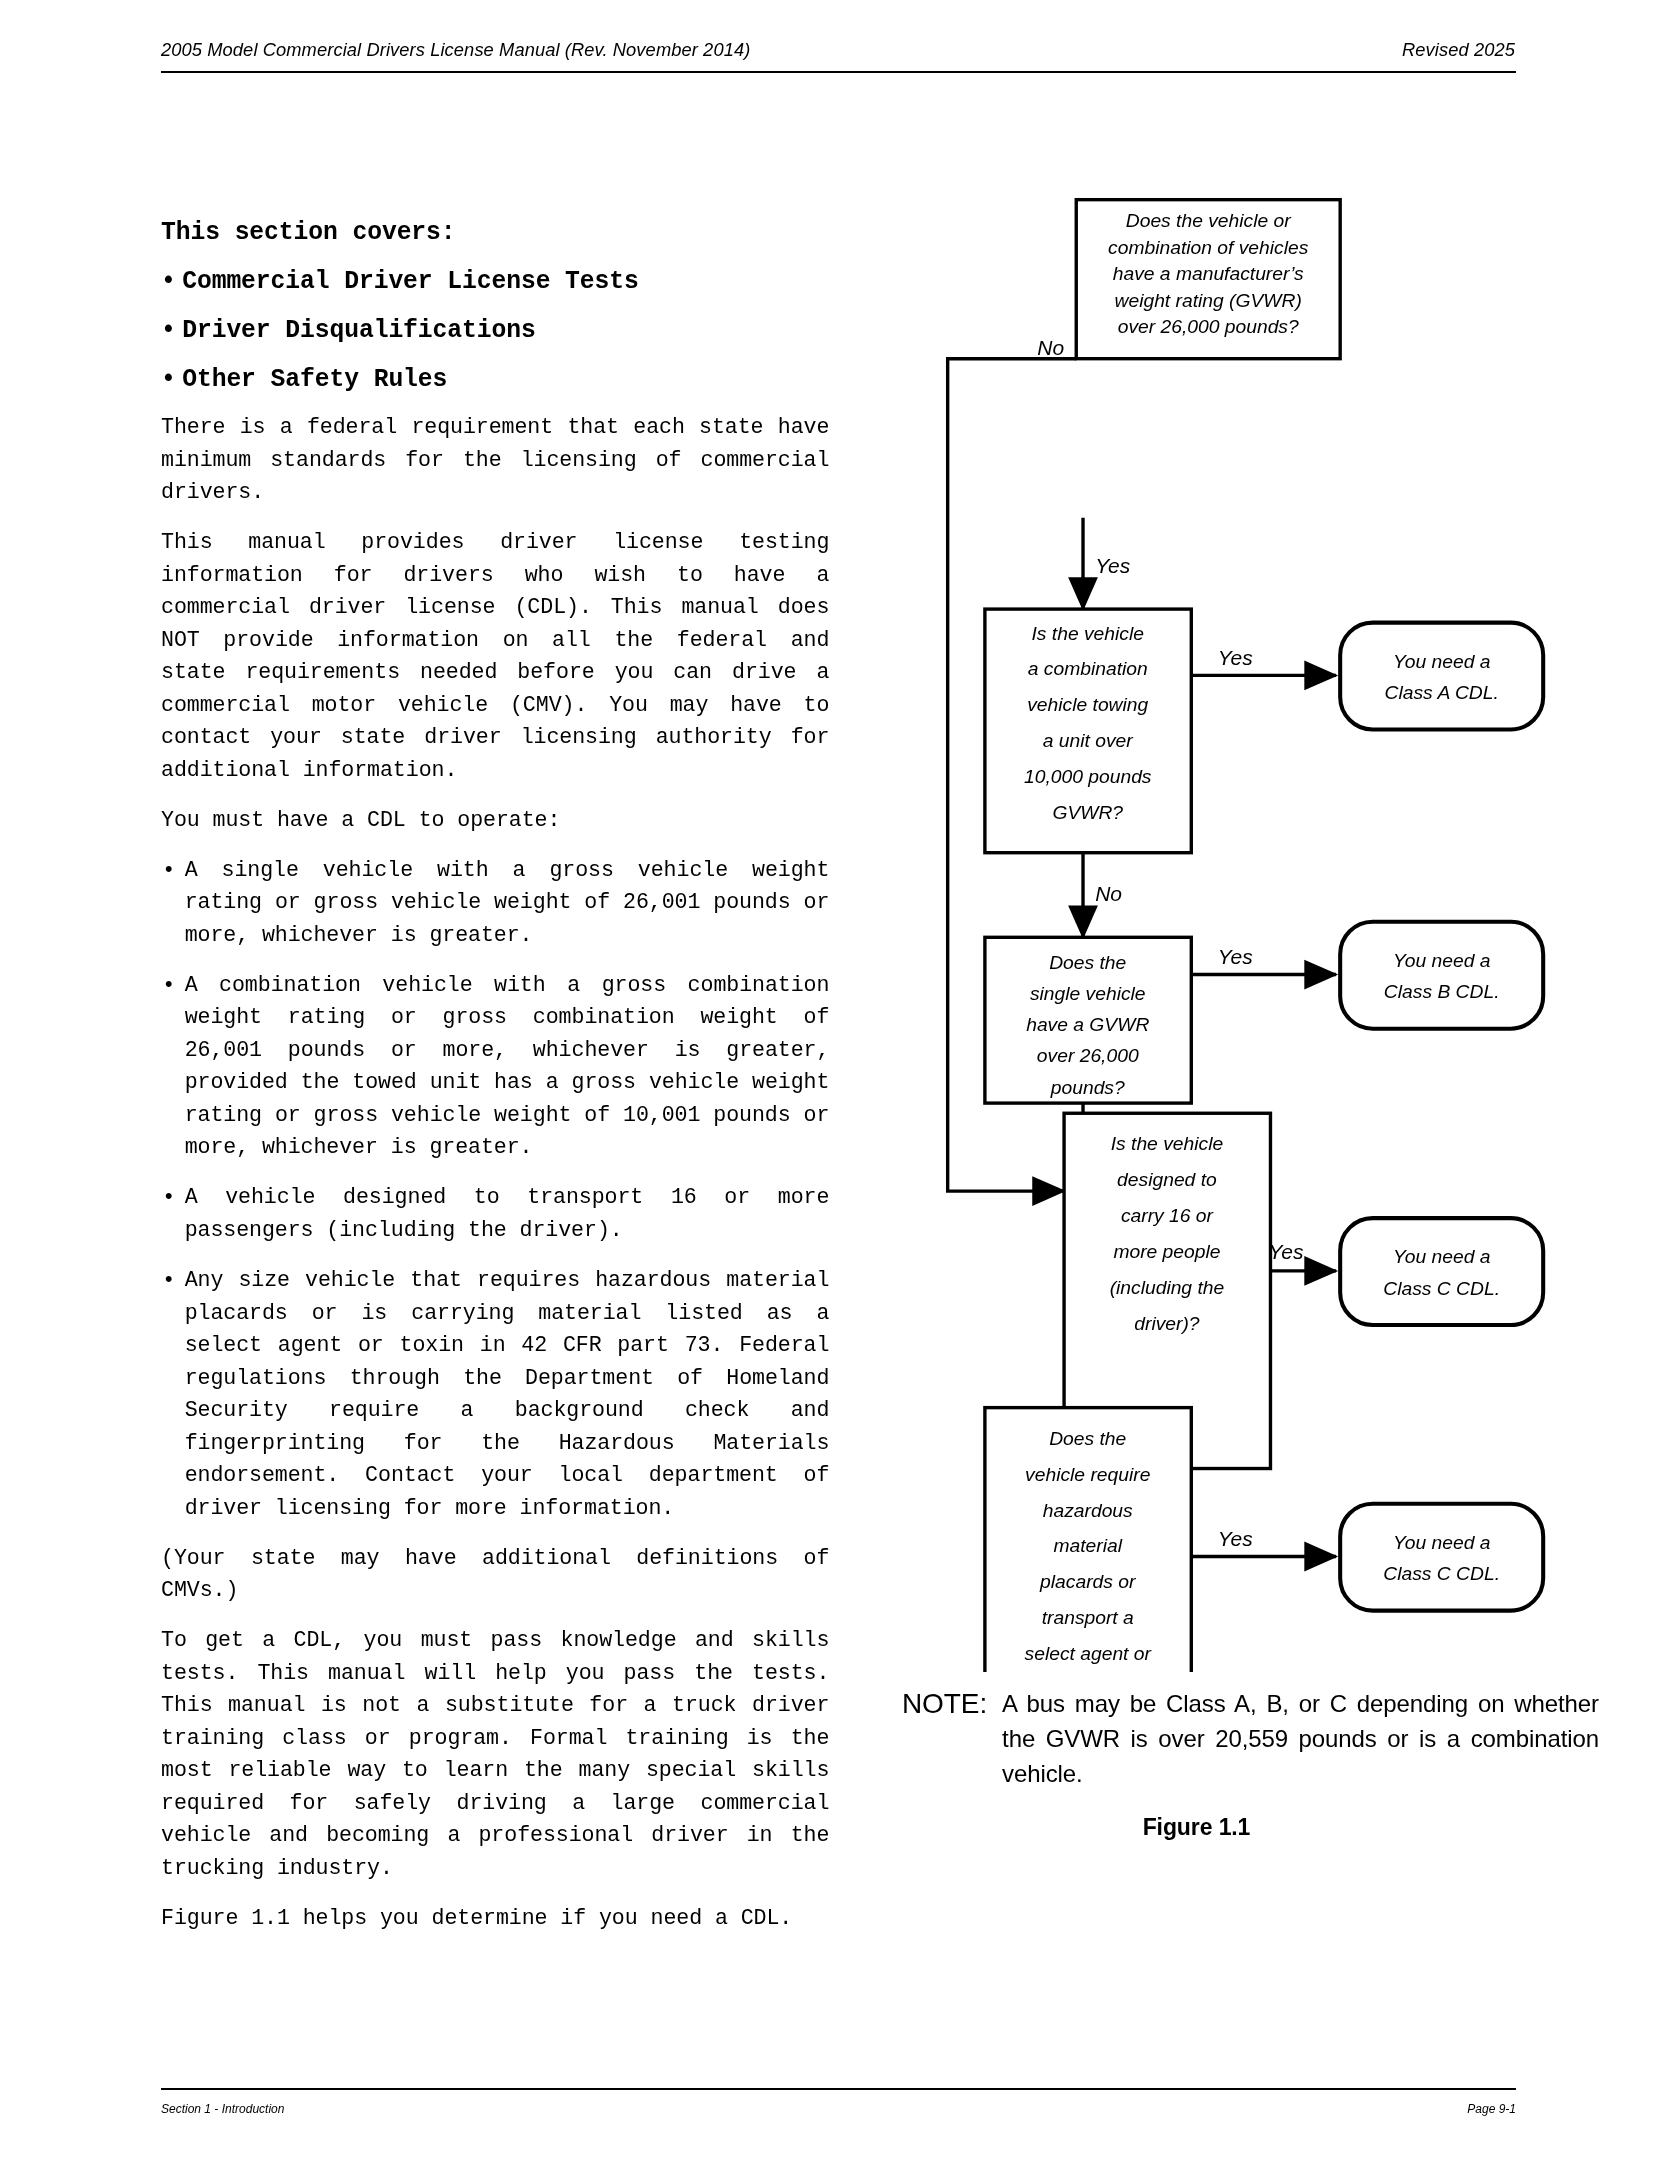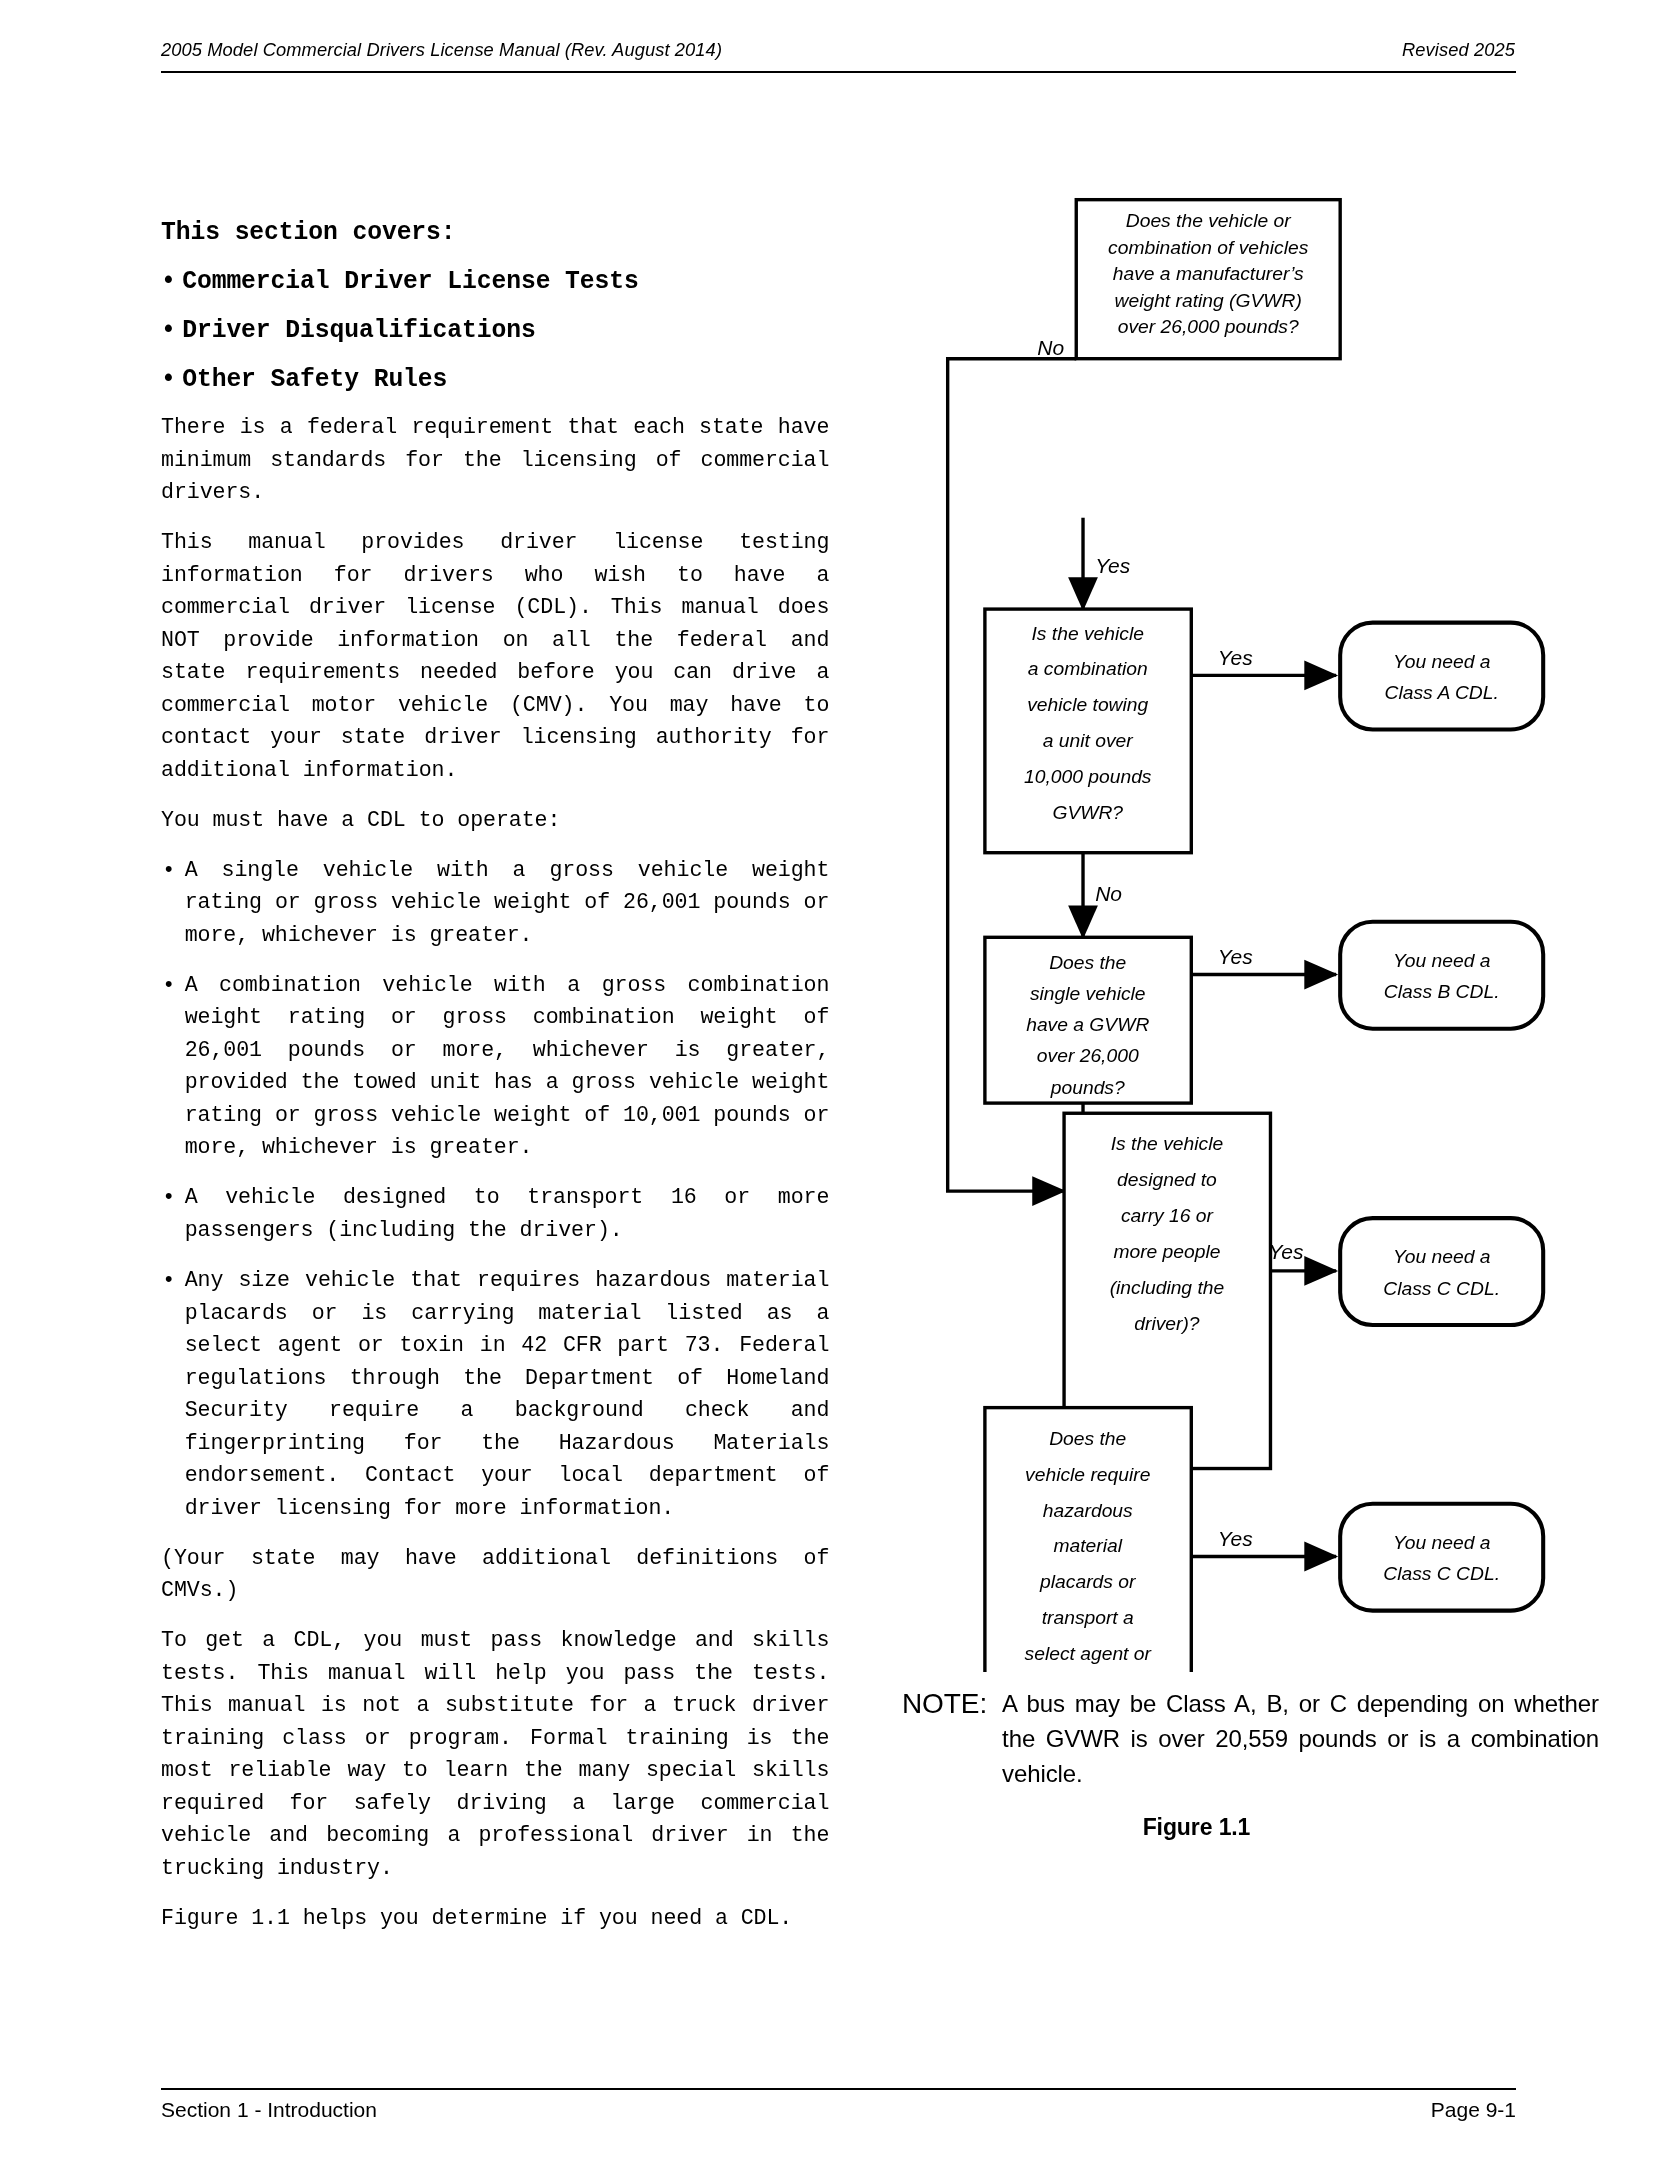--- a/index.html
+++ b/index.html
@@ -27,21 +27,21 @@
 
   
   #footer-rule{
     position:absolute;left:161px;top:2088px;width:1355px;height:0;
     border-top:2.7px solid #000;
   }
   #footer{
     position:absolute;left:161px;top:2099px;width:1355px;height:34px;
     display:flex;align-items:flex-start;justify-content:space-between;
   }
-  #footer .ftr-txt{font-size:21px;line-height:21.7px;white-space:nowrap;}
+  #footer .ftr-txt{font-style:italic;font-size:12px;line-height:21.7px;white-space:nowrap;}
 
   
   #title-block{
     position:absolute;left:161px;top:87px;width:721px;text-align:center;
   }
   #title-line1{
     font-size:37px;font-weight:bold;line-height:43px;letter-spacing:-0.2px;
     transform:scaleX(.92);transform-origin:center;
   }
   #title-line2{
@@ -117,21 +117,21 @@
     position:absolute;left:848px;top:1814px;width:697px;text-align:center;
     font-size:23px;font-weight:bold;letter-spacing:-0.1px;
   }
 </style>
 </head>
 <body>
 
 <div class="page">
 
   <div id="header">
-    <div class="hdr-txt">2005 Model Commercial Drivers License Manual (Rev. August 2014)</div>
+    <div class="hdr-txt">2005 Model Commercial Drivers License Manual (Rev. November 2014)</div>
     <div class="hdr-txt">Revised 2025</div>
   </div>
   <div id="header-rule"></div>
 
 
   <div id="left-col">
 
     <div class="lead">This section covers:</div>
 
     <div class="lead-bullet">

